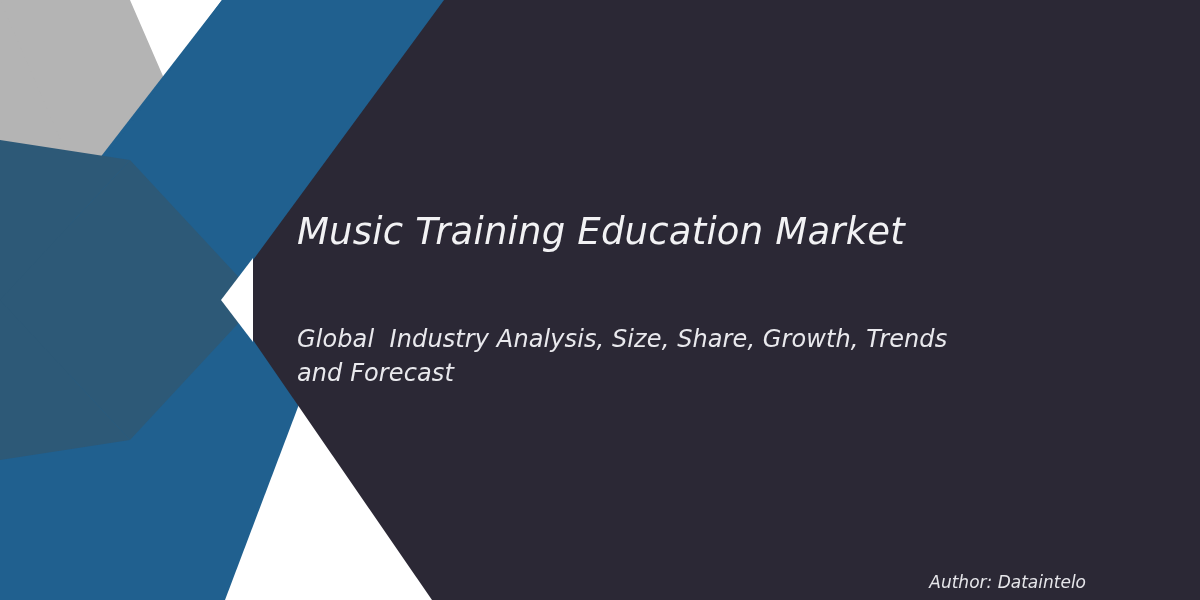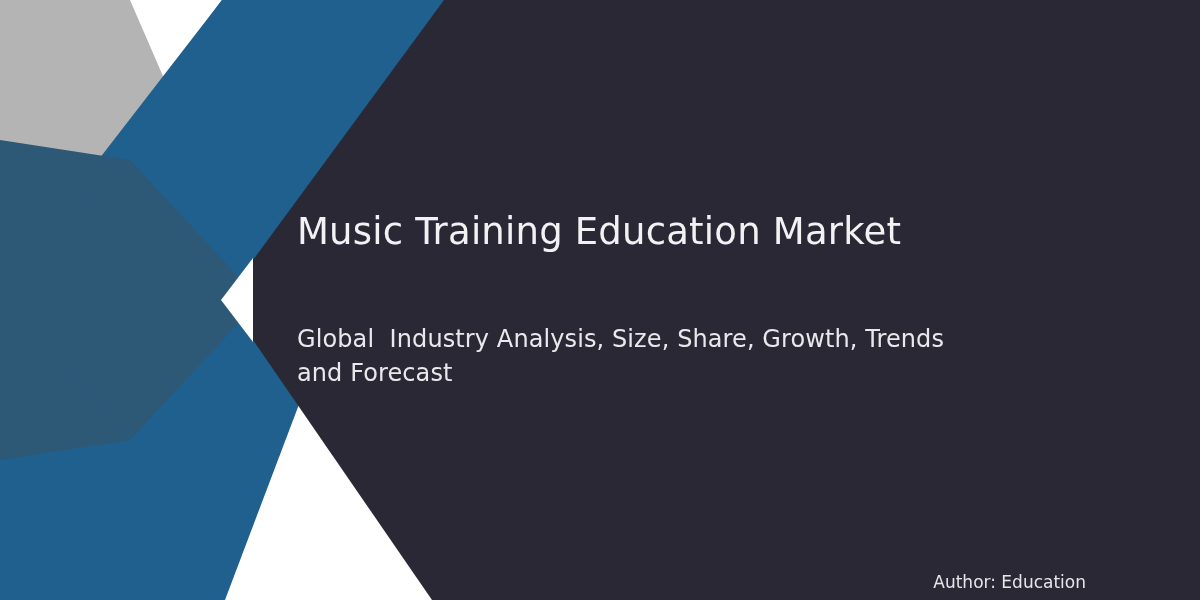--- a/index.html
+++ b/index.html
@@ -23,20 +23,21 @@
     width: 1200px;
     height: 600px;
     display: block;
   }
   .text-layer {
     position: absolute;
     top: 0;
     left: 0;
     width: 1200px;
     height: 600px;
+    font-style: italic;
   }
   #title-text {
     position: absolute;
     left: 297px;
     top: 208px;
     width: 780px;
     font-size: 37px;
     font-weight: 400;
     line-height: 48px;
     letter-spacing: 0.2px;
@@ -92,17 +93,17 @@
     <polygon points="253,258 253,342 221,300" fill="#ffffff"></polygon>
 
   </svg>
 
   <div class="text-layer">
 
     <div id="title-text">Music Training Education Market</div>
 
     <div id="subtitle-text">Global  Industry Analysis, Size, Share, Growth, Trends  and Forecast</div>
 
-    <div id="author-text">Author: Education</div>
+    <div id="author-text">Author: Dataintelo</div>
 
   </div>
 
 </div>
 
 </body></html>

